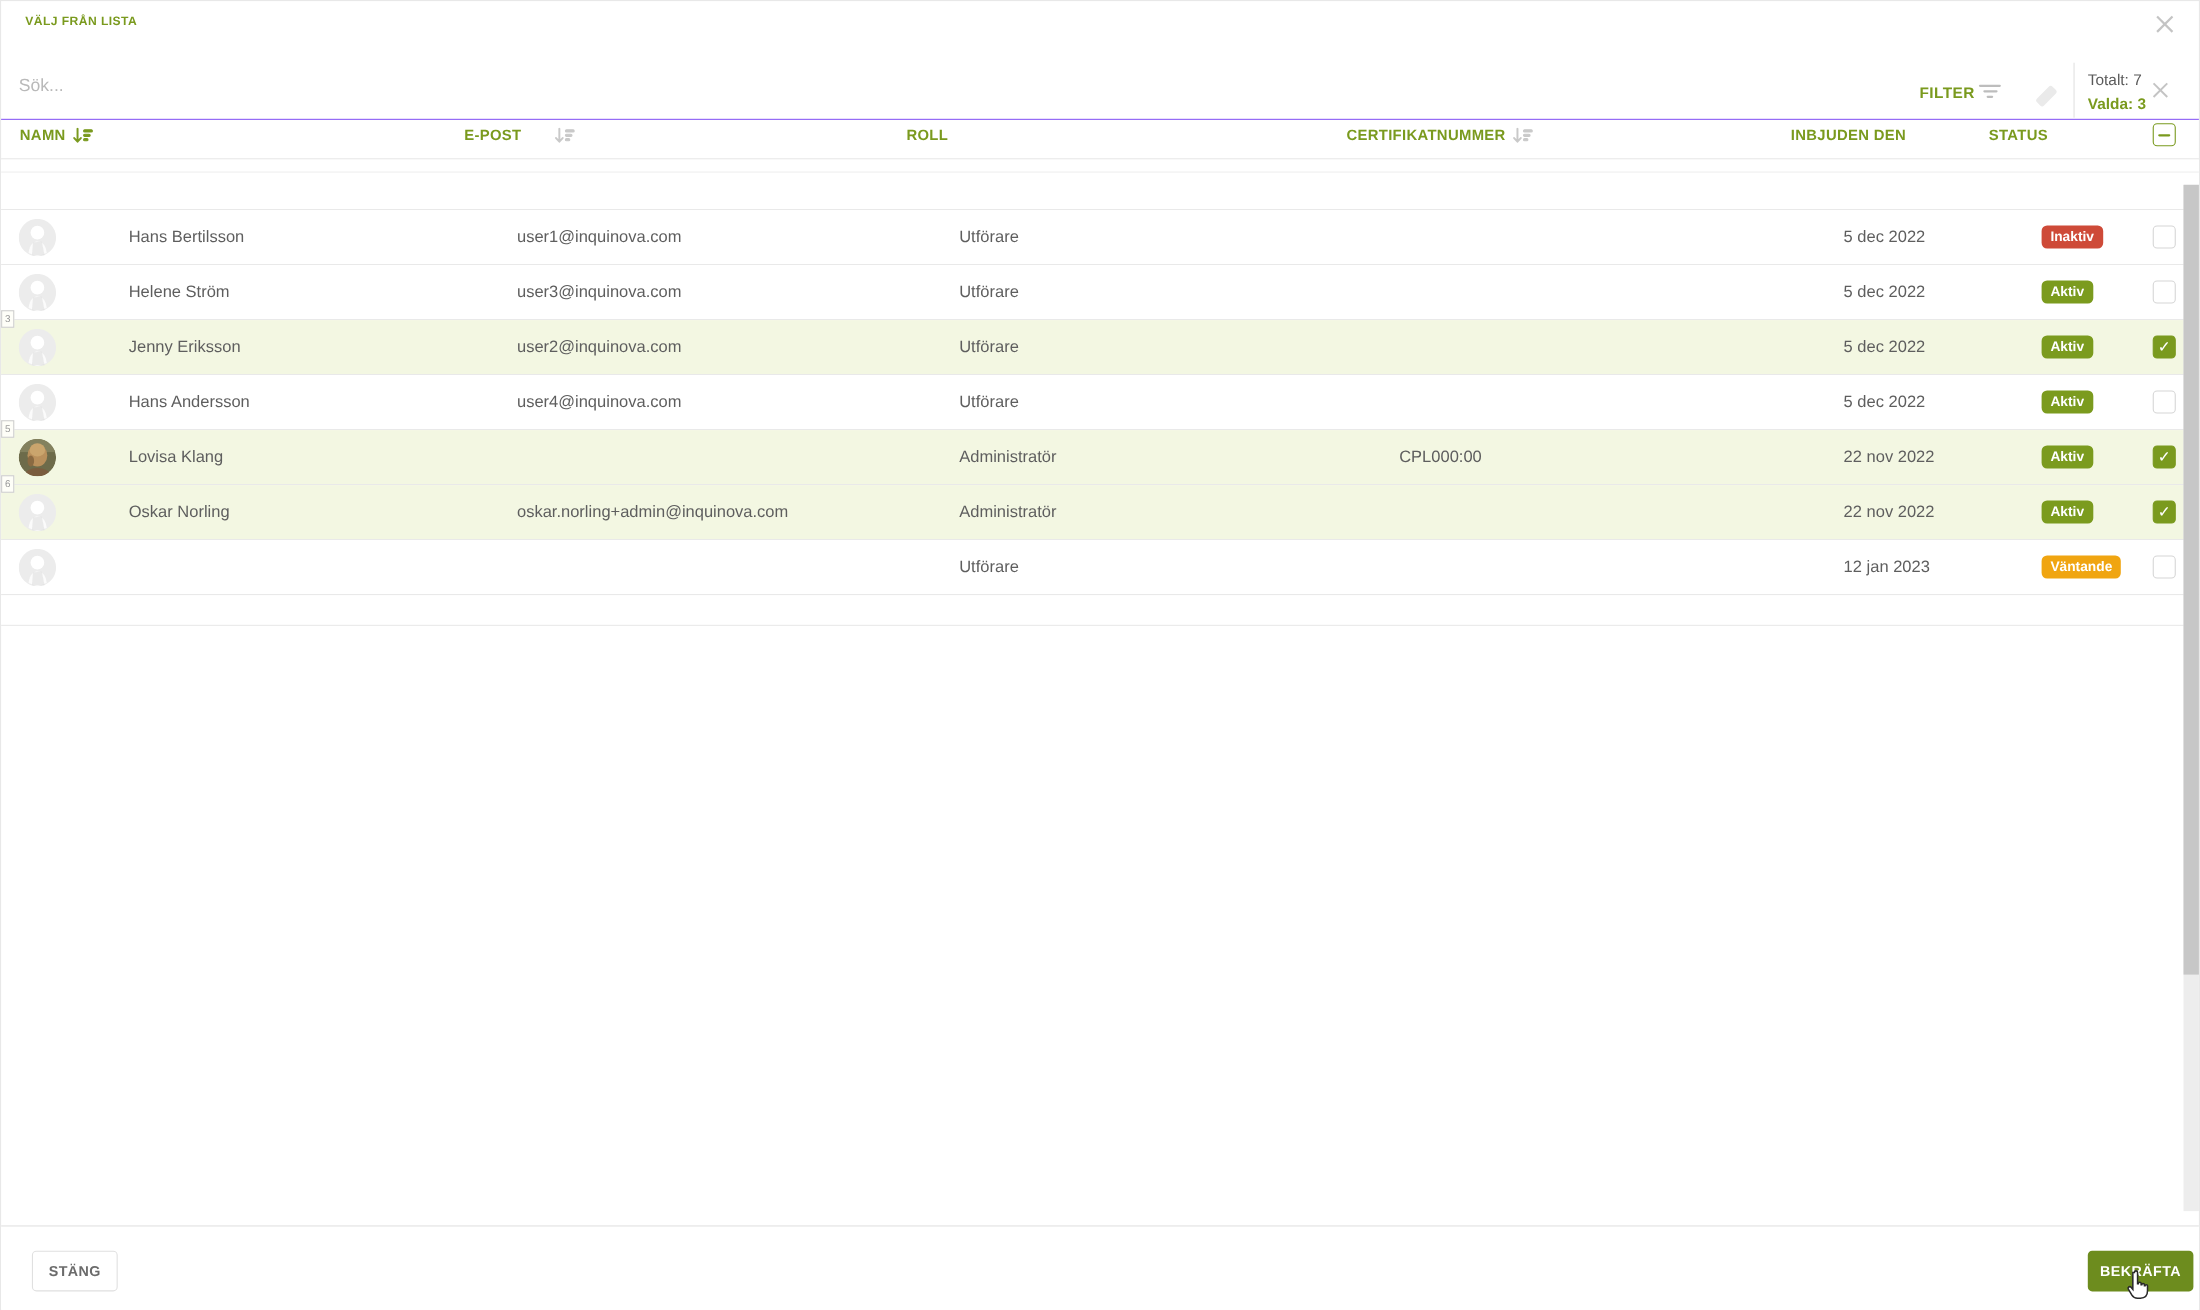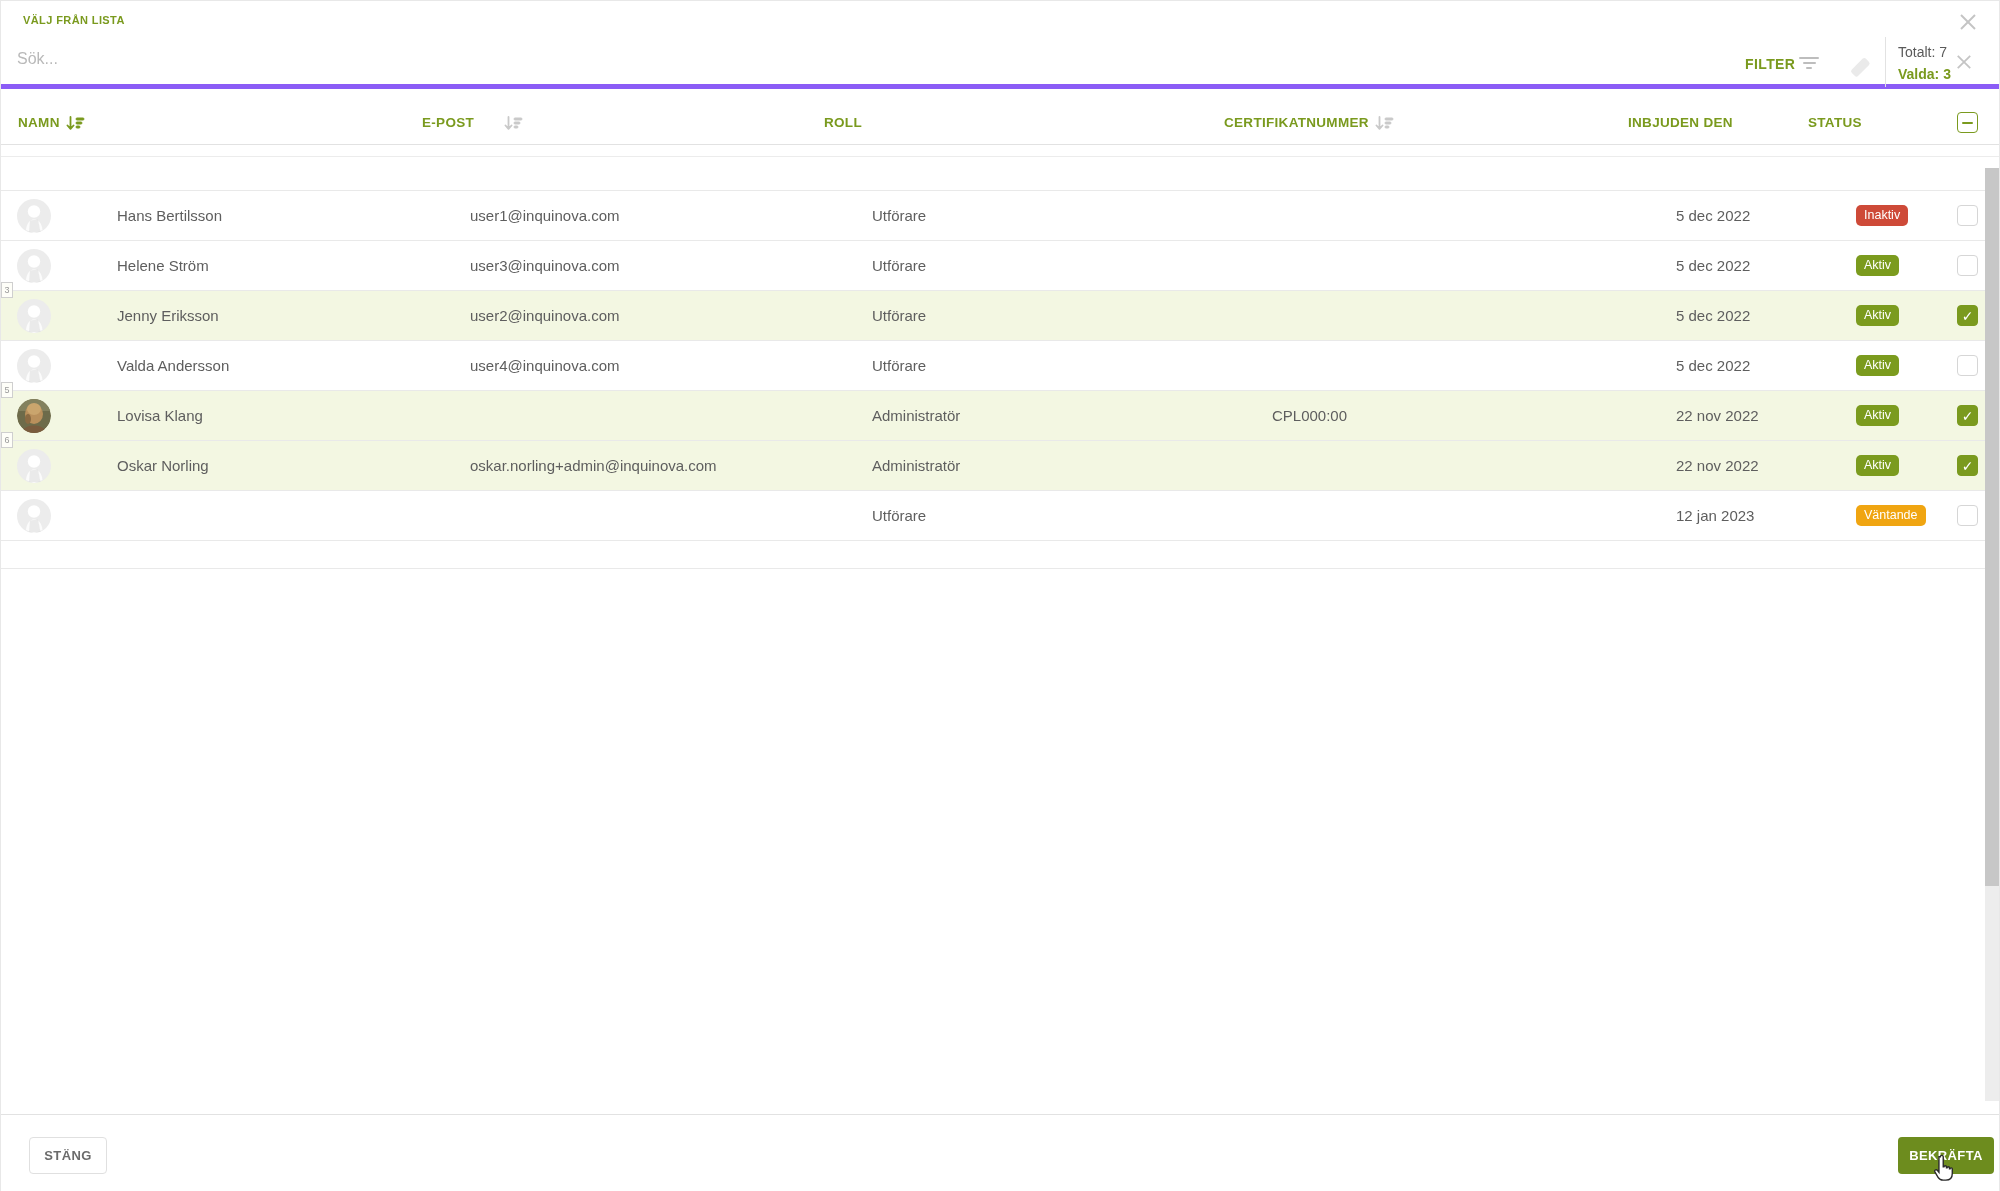--- a/index.html
+++ b/index.html
@@ -15,21 +15,21 @@
   .title-bar { position: absolute; top: 0; left: 0; right: 0; height: 40px; }
   .modal-title {
     position: absolute; left: 22px; top: 13px;
     font-size: 11px; font-weight: 600; letter-spacing: .4px;
     color: var(--accent); text-transform: uppercase;
   }
   .close-x { position: absolute; left: 1958px; top: 12px; width: 22px; height: 22px; cursor: pointer; }
   .close-x svg { display:block; }
 
   
-  .toolbar { position: absolute; top: 28px; left: 0; right: 0; height: 60px; border-bottom: 5px solid #8b5cf6; }
+  .toolbar { position: absolute; top: 48px; left: 0; right: 0; height: 60px; border-bottom: 1px solid #8b5cf6; }
   .search-input {
     position: absolute; left: 16px; top: 12px; width: 1500px; height: 36px;
     border: none; outline: none; font-family: inherit;
     font-size: 16px; color: #444; background: transparent;
   }
   .search-input::placeholder { color: #b9b9b9; opacity: 1; }
   .filter-label {
     position: absolute; left: 1744px; top: 27px;
     font-size: 14px; font-weight: 600; letter-spacing: .4px; color: var(--accent); cursor: pointer;
   }
@@ -86,21 +86,21 @@
   .row.selected { background: var(--row-selected); }
   .cell {
     position: absolute; top: 0; height: 100%; display: flex; align-items: center;
     font-size: 15px; color: #5e5e5e; white-space: nowrap; margin-left: 48px;
   }
   .avatar { position: absolute; left: 16px; top: 8px; width: 34px; height: 34px; }
   .avatar svg { display: block; }
   .row .checkbox { top: 14px; }
   .status-badge {
     display: inline-block; padding: 4px 8px 5px; border-radius: 5px;
-    color: #fff; font-size: 12.5px; font-weight: 400; line-height: 1;
+    color: #fff; font-size: 12.5px; font-weight: 700; line-height: 1;
   }
   .index-badge {
     position: absolute; left: 0; top: -9px; min-width: 12px; height: 16px; padding: 0 2px;
     background: #fefef8; border: 1px solid #cfcfcf; color: #9a9a9a;
     font-size: 9px; line-height: 14px; text-align: center; z-index: 3;
   }
 
   
   .scroll-track { position: absolute; right: 0; top: 167px; width: 14px; height: 933px; background: #ededed; }
   .scroll-thumb { position: absolute; right: 0; top: 167px; width: 14px; height: 718px; background: #c7c7c7; cursor: pointer; }
@@ -276,21 +276,21 @@
       </div>
       <div class="checkbox checked"></div>
     </div>
       <div class="row">
 
       <span class="avatar">
           <svg width="34" height="34" viewBox="0 0 34 34">
             <use href="#ic-person"></use>
           </svg>
         </span>
-      <div class="cell col-namecell" style="left:68px">Valda Andersson</div>
+      <div class="cell col-namecell" style="left:68px">Hans Andersson</div>
       <div class="cell" style="left:421px">user4@inquinova.com</div>
       <div class="cell" style="left:823px">Utförare</div>
       <div class="cell" style="left:1223px"></div>
       <div class="cell" style="left:1627px">5 dec 2022</div>
       <div class="cell" style="left:1807px">
         <span class="status-badge" style="background: rgb(123, 155, 30);">Aktiv</span>
       </div>
       <div class="checkbox"></div>
     </div>
       <div class="row selected">

